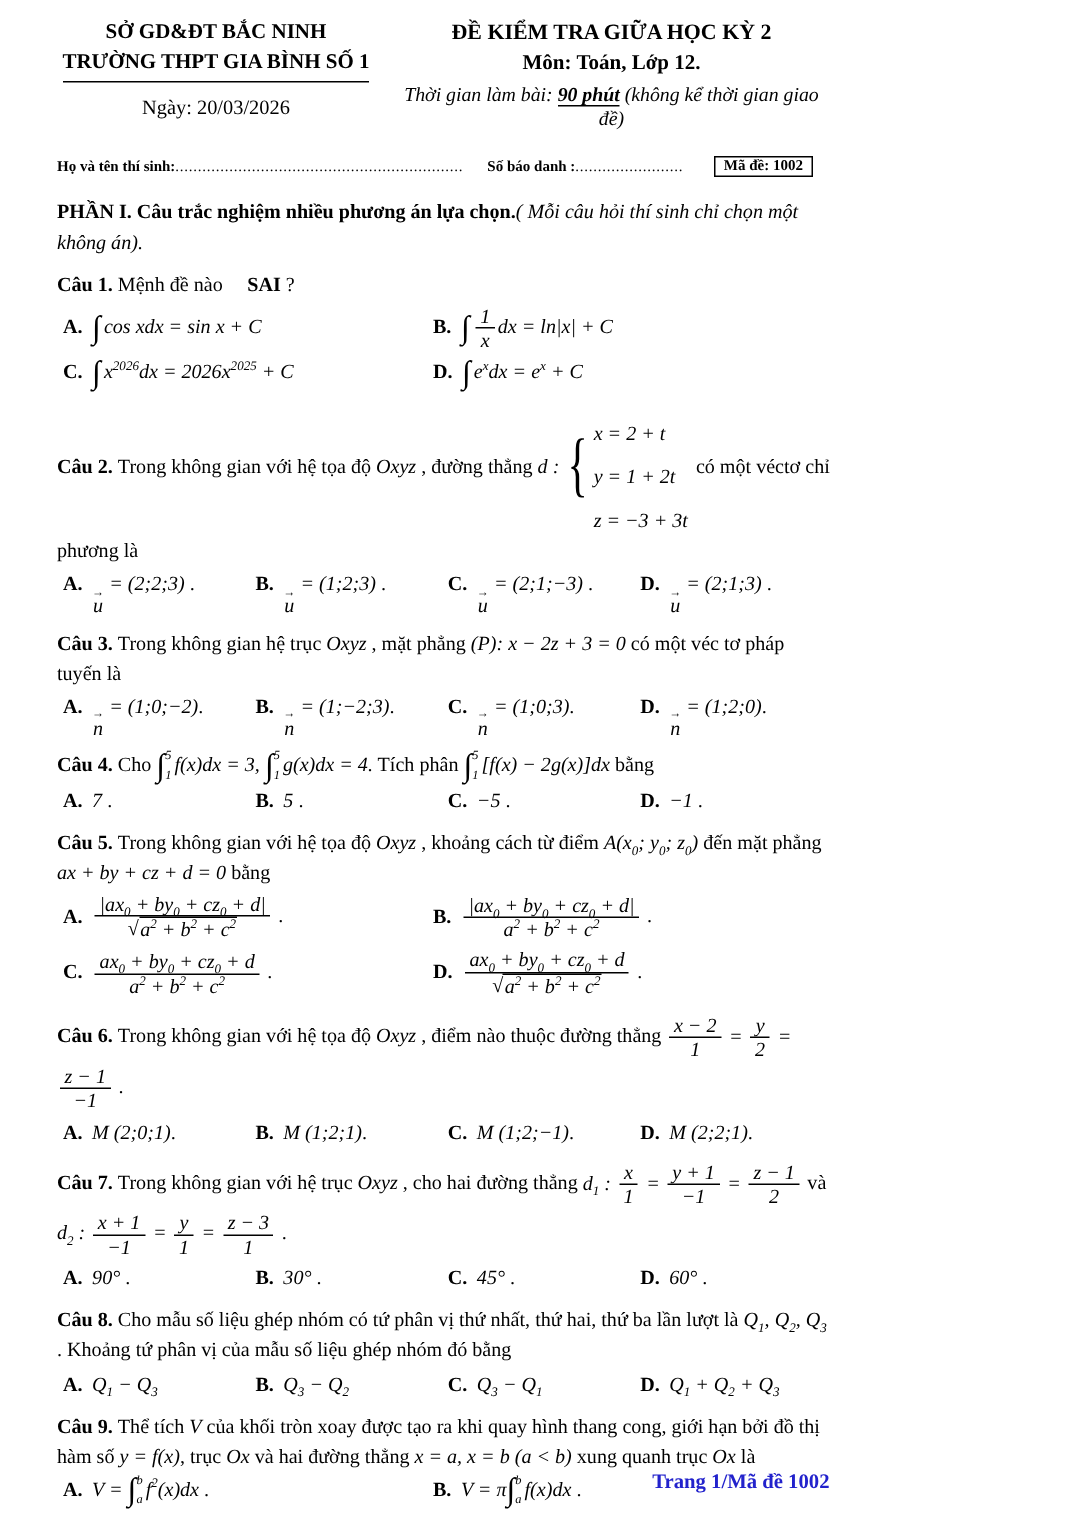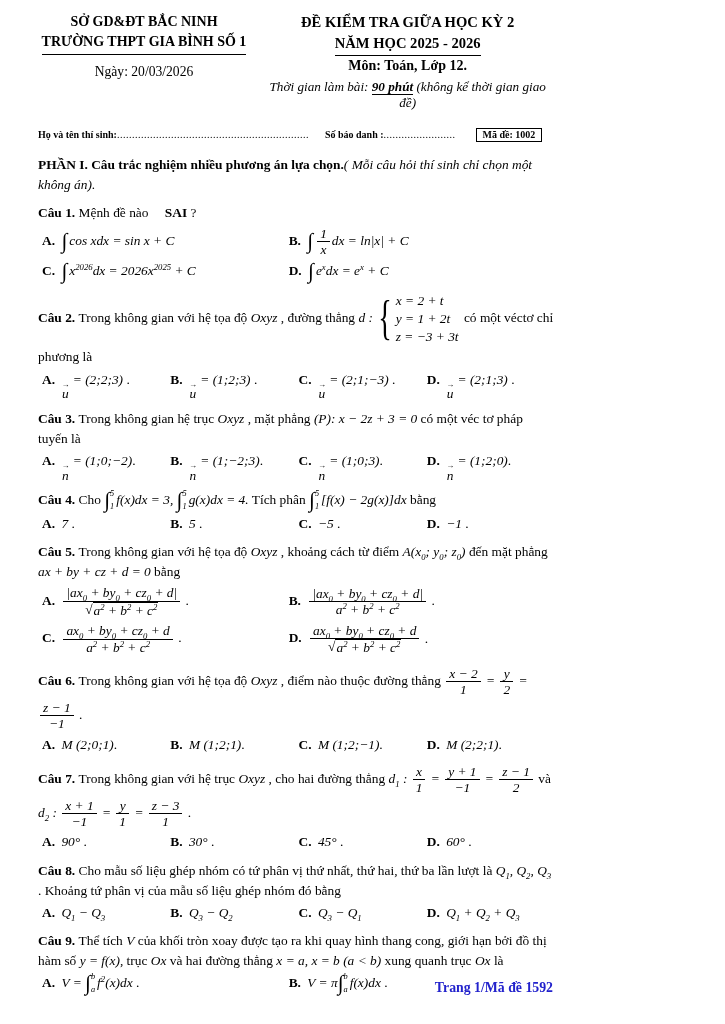--- a/index.html
+++ b/index.html
@@ -51,38 +51,37 @@
   .mintlim { display:inline-flex; flex-direction:column; justify-content:space-between; align-self:stretch; font-size:0.62em; line-height:1; }
   .msqrt { display:inline-flex; align-items:flex-start; }
   .mrad { line-height:1.2; }
   .msqrtbody { border-top:1px solid #000; line-height:1.2; padding:0 1px; }
   .mvec { display:inline-flex; flex-direction:column; align-items:center; vertical-align:-0.25em; line-height:1; }
   .mvecarrow { font-size:0.6em; line-height:0.55; }
   .mvecbody { line-height:1; }
   .mcases { display:inline-flex; align-items:center; vertical-align:middle; margin:2px 2px; }
   .mbrace { display:inline-block; font-size:2.1em; line-height:1; transform:scaleY(1.7); transform-origin:center; margin-right:4px; }
   .mcasescol { display:inline-flex; flex-direction:column; text-align:left; line-height:1.32; font-style:italic; }
-  .mcase-line { display:block; }
+  .mcase-line { display:block;margin-top:11px; }
 
   .footer { position:absolute; right:38px; bottom:28px; font-weight:bold; font-size:13.8px; }
 </style>
 </head>
 <body>
 
 <div class="page">
 
   <div class="header">
     <div class="header-left">
       <div class="h-bold">SỞ GD&amp;ĐT BẮC NINH</div>
       <div class="h-bold"><span class="ul">TRƯỜNG THPT GIA BÌNH SỐ 1</span></div>
       <div class="date">Ngày: 20/03/2026</div>
     </div>
     <div class="header-right">
       <div class="h-bold h-big">ĐỀ KIỂM TRA GIỮA HỌC KỲ 2</div>
-      <div class="h-bold h-big"><span class="ul">NĂM HỌC 2025 - 2026</span></div>
       <div class="h-bold">Môn: Toán, Lớp 12.</div>
       <div class="duration"><span>Thời gian làm bài: </span><span class="bold-ul">90 phút</span><span> (không kể thời gian giao đề)</span></div>
     </div>
   </div>
 
   <div class="student-row">
     <span class="bold">Họ và tên thí sinh:</span>
       <span class="dots">................................................................</span>
     <span class="bold gap">Số báo danh :</span>
       <span class="dots">........................</span>
@@ -302,16 +301,16 @@
                   <span class="mintlim">
                     <span class="mup">b</span>
                     <span class="mlo">a</span>
                   </span>
                 </span>f(x)dx</span> .</span></div>
         </div>
       </div>
     </div>
 
   <div class="footer">
-    <span style="color: rgb(34, 34, 204);">Trang 1/Mã đề 1592</span>
+    <span style="color: rgb(34, 34, 204);">Trang 1/Mã đề 1002</span>
   </div>
 
 </div>
 
 </body></html>

